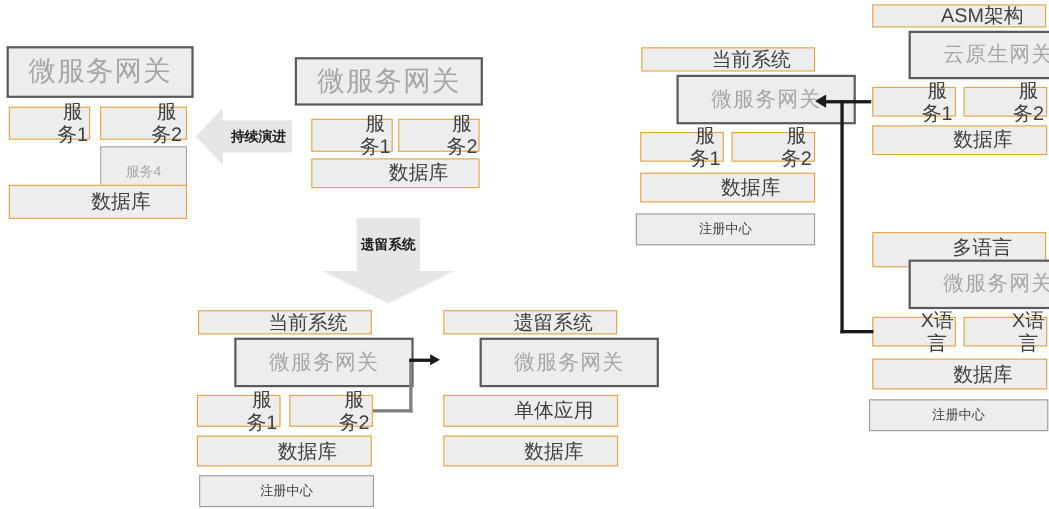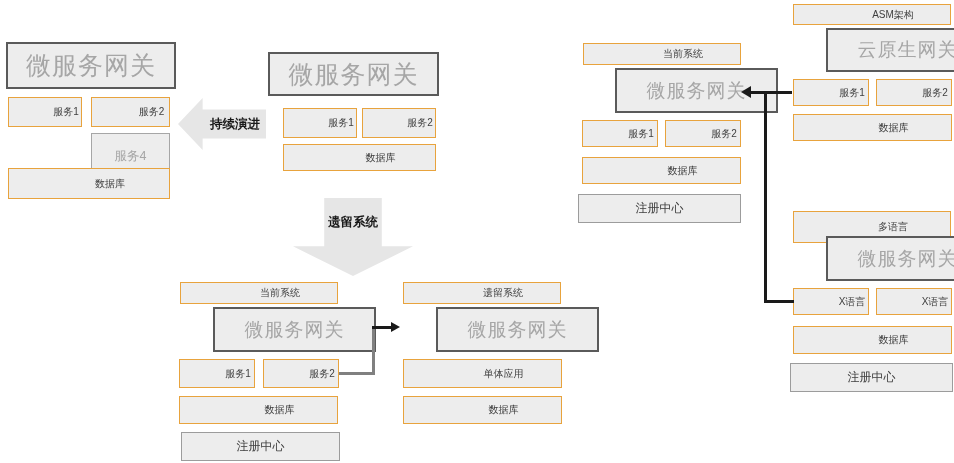--- a/index.html
+++ b/index.html
@@ -5,21 +5,21 @@
   html,body{margin:0;padding:0;background:#ffffff;}
   body{width:954px;height:463px;position:relative;overflow:hidden;
        font-family:"Liberation Sans","DejaVu Sans",sans-serif;}
 
   .canvas{position:absolute;left:0;top:0;width:954px;height:463px;}
 
   
   .box{position:absolute;box-sizing:border-box;display:flex;align-items:center;
        justify-content:center;background:#EDEDED;text-align:center;line-height:1.15;}
 
-  .box.orange{border:1.5px solid #E8A33D;color:#404040;font-size:10px;padding-left:42px;}
+  .box.orange{border:1.5px solid #E8A33D;color:#404040;font-size:18px;padding-left:42px;}
   .box.gray  {border:1.5px solid #9C9C9C;color:#404040;font-size:12px;}
   .box.grayed{border:1.5px solid #A6A6A6;color:#A6A6A6;font-size:12.5px;}
   .box.gateway{border:2.5px solid #5A5A5A;color:#A6A6A6;font-size:23px;
                letter-spacing:1px;font-weight:400;}
   .box.gateway.sm{font-size:19px;margin-left:36px;}
   .box.gateway.lg{font-size:25px;}
 
   
   .barrow{position:absolute;background:#E6E6E6;display:flex;align-items:center;
           justify-content:center;color:#1a1a1a;font-size:12.5px;font-weight:bold;
@@ -67,21 +67,21 @@
   <div class="box orange" style="left:665px;top:120px;width:76px;height:27px;">服务2</div>
   <div class="box orange" style="left:582px;top:157px;width:159px;height:27px;">数据库</div>
   <div class="box gray" style="left:578px;top:194px;width:163px;height:29px;">注册中心</div>
 
   <div class="box orange" style="left:793px;top:4px;width:158px;height:21px;">ASM架构</div>
   <div class="box gateway sm" style="left:790px;top:28px;width:163px;height:44px;">云原生网关</div>
   <div class="box orange" style="left:793px;top:79px;width:76px;height:27px;">服务1</div>
   <div class="box orange" style="left:876px;top:79px;width:76px;height:27px;">服务2</div>
   <div class="box orange" style="left:793px;top:114px;width:159px;height:27px;">数据库</div>
 
-  <div class="box orange" style="left:793px;top:211px;width:158px;height:32px;">多语言</div>
+  <div class="box orange" style="left:793px;top:211px;width:158px;height:32px;font-family:Liberation Mono, monospace;">多语言</div>
   <div class="box gateway sm" style="left:790px;top:236px;width:163px;height:45px;">微服务网关</div>
   <div class="box orange" style="left:793px;top:288px;width:76px;height:27px;">X语言</div>
   <div class="box orange" style="left:876px;top:288px;width:76px;height:27px;">X语言</div>
   <div class="box orange" style="left:793px;top:326px;width:159px;height:28px;">数据库</div>
   <div class="box gray" style="left:790px;top:363px;width:163px;height:29px;">注册中心</div>
 
   <div class="box orange" style="left:180px;top:282px;width:158px;height:22px;">当前系统</div>
   <div class="box gateway sm" style="left:177px;top:307px;width:163px;height:45px;">微服务网关</div>
   <div class="box orange" style="left:179px;top:359px;width:76px;height:29px;">服务1</div>
   <div class="box orange" style="left:263px;top:359px;width:76px;height:29px;">服务2</div>

